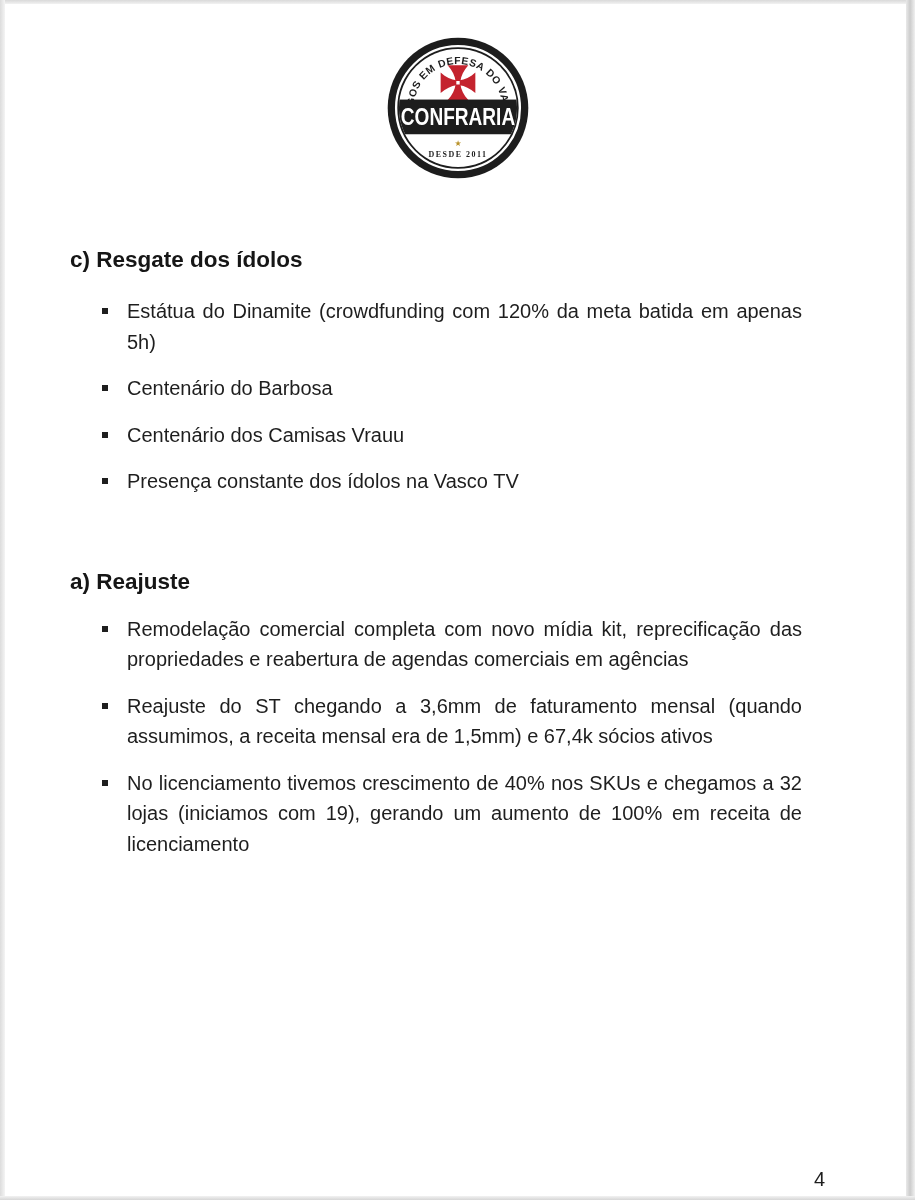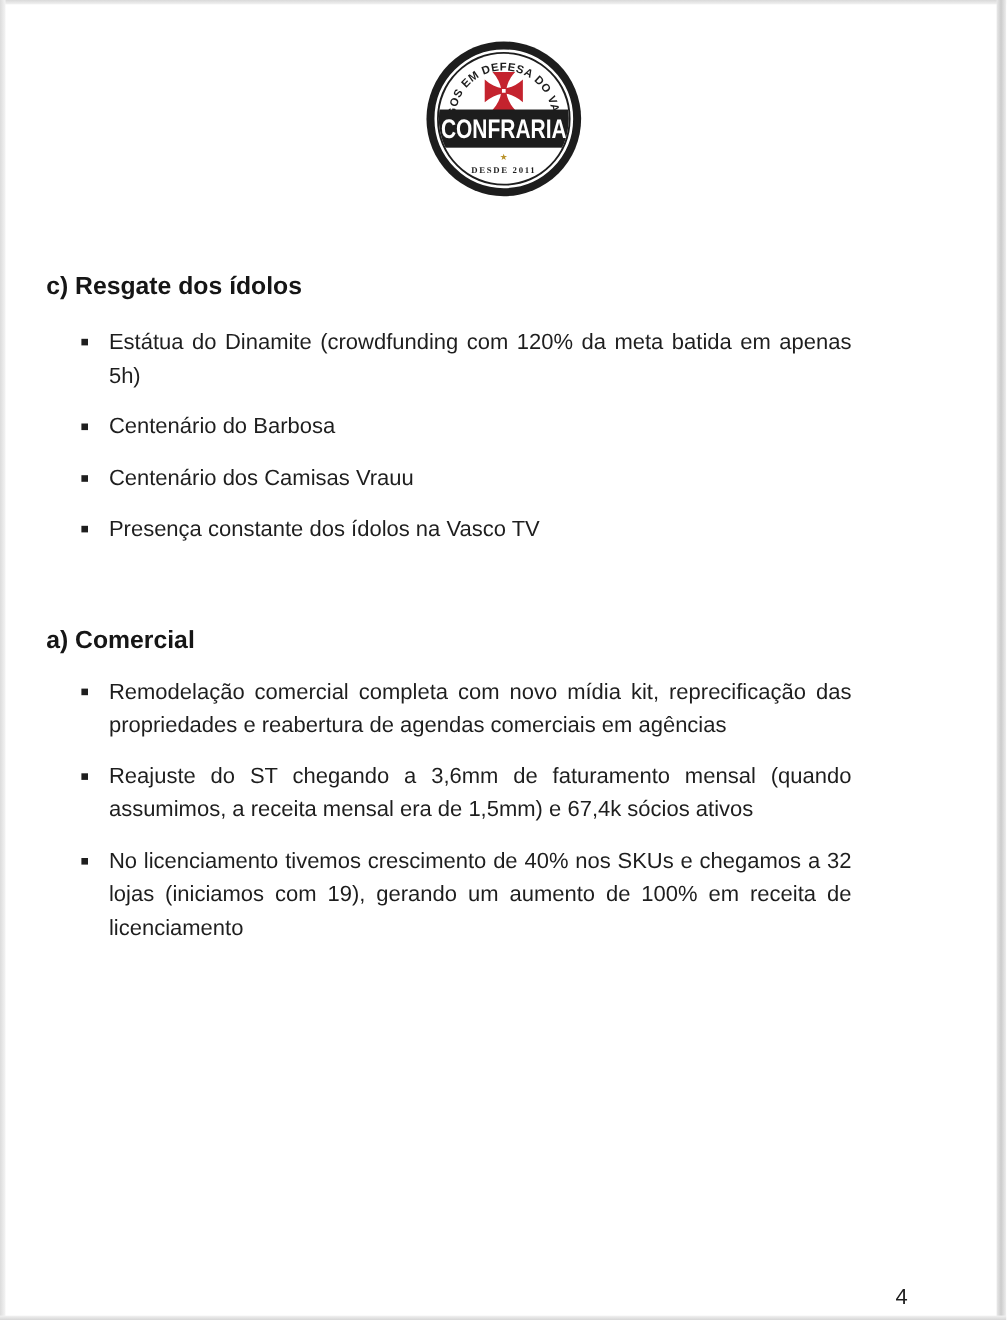--- a/index.html
+++ b/index.html
@@ -28,21 +28,21 @@
 
   .logo-wrap {
     display: block;
     width: 150px;
     height: 150px;
     margin: 33px auto 0 auto;
   }
 
   .doc {
     width: 732px;
-    margin-left: 42px;
+    margin-left: 70px;
   }
   .heading {
     font-weight: bold;
     font-size: 22.5px;
     line-height: 30.5px;
     color: #161616;
   }
   .heading-c  { margin-top: 62px; }
   .heading-2  { margin-top: 64px; }
   .heading-a  { margin-top: 70px; }
@@ -140,21 +140,21 @@
         <span class="marker"></span>
         <span>Centenário dos Camisas Vrauu</span>
       </li>
       <li>
         <span class="marker"></span>
         <span>Presença constante dos ídolos na Vasco TV</span>
       </li>
     </ul>
 
 
-    <div class="heading heading-a">a) Comercial</div>
+    <div class="heading heading-a">a) Reajuste</div>
 
     <ul class="bullets bullets-a">
       <li>
         <span class="marker"></span>
         <span>Remodelação comercial completa com novo mídia kit, reprecificação das propriedades e reabertura de agendas comerciais em agências</span>
       </li>
       <li>
         <span class="marker"></span>
         <span>Reajuste do ST chegando a 3,6mm de faturamento mensal (quando assumimos, a receita mensal era de 1,5mm) e 67,4k sócios ativos</span>
       </li>

